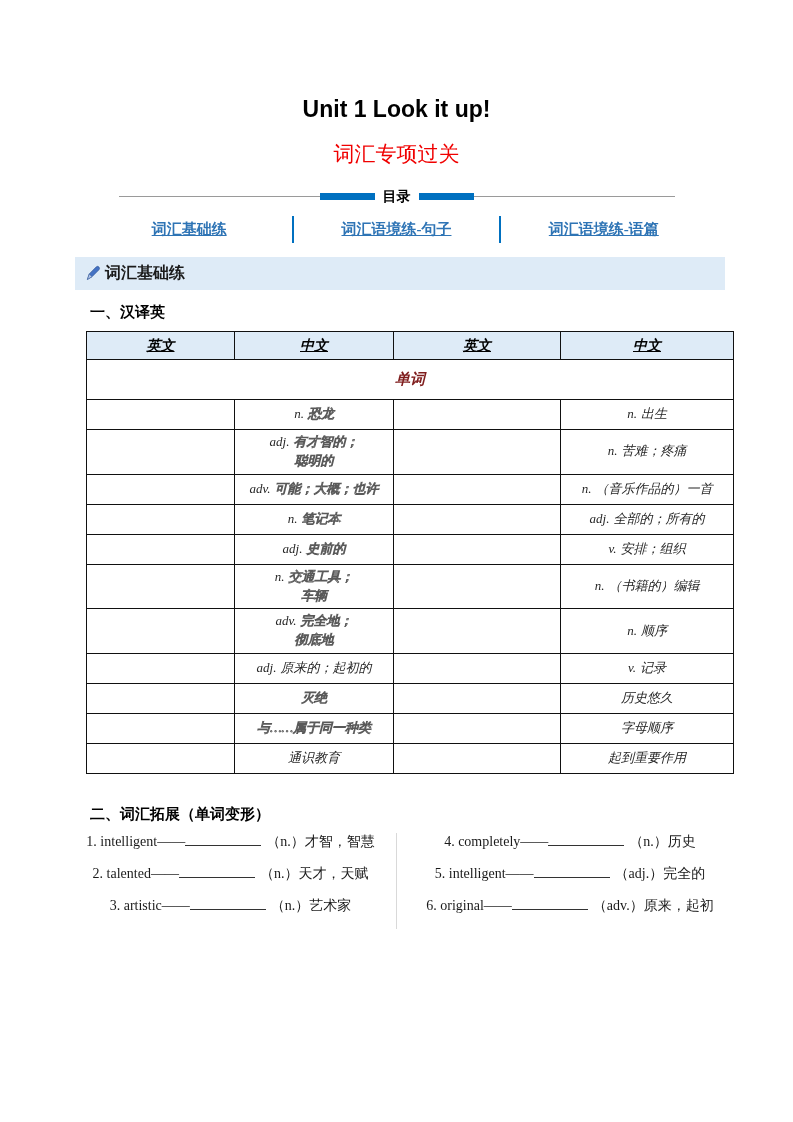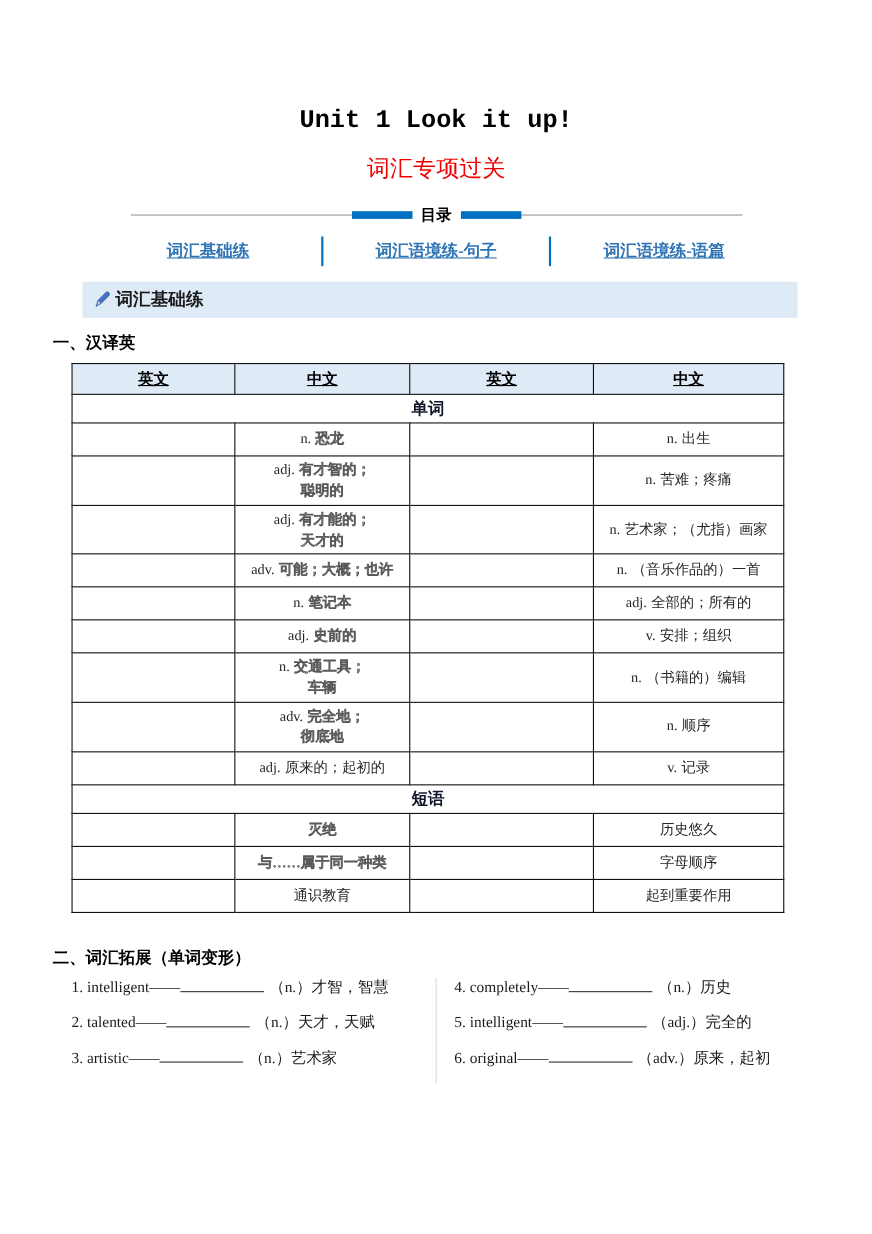--- a/index.html
+++ b/index.html
@@ -6,21 +6,21 @@
   body{
     width:793px;height:1122px;
     font-family:"Liberation Serif","DejaVu Serif",serif;
     color:#1a1a1a;
   }
   .page{position:relative;width:793px;height:1122px;overflow:hidden;background:#fff;}
 
   
   .unit-title{
     margin:96px 0 0 0;text-align:center;
-    font-family:Liberation Mono, monospace;
+    font-family:Liberation Sans, sans-serif;
     font-size:23px;font-weight:bold;color:#000;
   }
   .subtitle{
     margin:17px 0 0 0;text-align:center;
     font-family:"Liberation Sans","DejaVu Sans",sans-serif;
     font-size:21px;font-weight:normal;color:#f00000;
   }
 
   
   .toc-rule{
@@ -51,56 +51,56 @@
     margin:14px 68px 0 75px;height:33px;background:#DEEBF7;
     display:flex;align-items:center;padding-left:9px;box-sizing:border-box;
   }
   .pen-icon{display:inline-flex;margin-right:4px;}
   .section-bar-label{
     font-family:"Liberation Sans","DejaVu Sans",sans-serif;
     font-size:16px;font-weight:bold;color:#1a1a1a;
   }
 
   .cn-heading{
-    margin:13px 0 9px 48px;
+    margin:13px 0 9px 90px;
     font-family:"Liberation Sans","DejaVu Sans",sans-serif;
     font-size:15px;font-weight:bold;color:#000;
   }
 
   
   table.vocab{
-    margin-left:65px;width:647px;border-collapse:collapse;table-layout:fixed;
+    margin-left:86px;width:647px;border-collapse:collapse;table-layout:fixed;font-style:italic;
   }
   table.vocab th,table.vocab td{
     border:1px solid #111;text-align:center;vertical-align:middle;
     padding:3px 2px;box-sizing:border-box;
   }
   table.vocab th{
     background:#DEEBF7;height:28px;
     font-size:14px;font-weight:bold;color:#000;
   }
   table.vocab th span{text-decoration:underline;}
   td.band{
-    height:26px;color:#0f172a;font-weight:bold;font-size:15px;
+    height:40px;color:#7f1d1d;font-weight:bold;font-size:15px;
   }
   td.c-en{height:30px;}
   td.c-zh{
     height:30px;font-size:13px;color:#262626;line-height:1.45;
   }
   .pos{margin-right:4px;font-family:"Liberation Serif","DejaVu Serif",serif;}
   .zh{white-space:pre-line;}
   .hollow{color:#777;}
   @supports ((-webkit-text-stroke:1px #000)){
     .hollow{color:#fff;-webkit-text-stroke:0.9px #595959;}
   }
 
   
   .part2-heading{margin-top:31px;}
   .ext-grid{margin-left:65px;width:662px;display:flex;}
-  .ext-col{width:50%;box-sizing:border-box;}
+  .ext-col{width:50%;box-sizing:border-box;text-align:center;}
   .ext-col.right{border-left:1px solid #D9D9D9;padding-left:16px;}
   .ext-item{
     font-size:14px;color:#1a1a1a;margin-bottom:14px;white-space:nowrap;
   }
   .ext-blank{
     display:inline-block;width:76px;height:12px;
     border-bottom:1px solid #333;vertical-align:baseline;
   }
   .ext-gloss{margin-left:5px;}
 </style>
@@ -165,27 +165,20 @@
         </tr>
         <tr>
           <td class="c-en"></td>
           <td class="c-zh"><span class="pos">adj.</span><span class="zh hollow">有才智的；
 聪明的</span></td>
           <td class="c-en"></td>
           <td class="c-zh"><span class="pos">n.</span><span class="zh">苦难；疼痛</span></td>
         </tr>
         <tr>
           <td class="c-en"></td>
-          <td class="c-zh"><span class="pos">adj.</span><span class="zh hollow">有才能的；
-天才的</span></td>
-          <td class="c-en"></td>
-          <td class="c-zh"><span class="pos">n.</span><span class="zh">艺术家；（尤指）画家</span></td>
-        </tr>
-        <tr>
-          <td class="c-en"></td>
           <td class="c-zh"><span class="pos">adv.</span><span class="zh hollow">可能；大概；也许</span></td>
           <td class="c-en"></td>
           <td class="c-zh"><span class="pos">n.</span><span class="zh">（音乐作品的）一首</span></td>
         </tr>
         <tr>
           <td class="c-en"></td>
           <td class="c-zh"><span class="pos">n.</span><span class="zh hollow">笔记本</span></td>
           <td class="c-en"></td>
           <td class="c-zh"><span class="pos">adj.</span><span class="zh">全部的；所有的</span></td>
         </tr>
@@ -207,23 +200,20 @@
           <td class="c-zh"><span class="pos">adv.</span><span class="zh hollow">完全地；
 彻底地</span></td>
           <td class="c-en"></td>
           <td class="c-zh"><span class="pos">n.</span><span class="zh">顺序</span></td>
         </tr>
         <tr>
           <td class="c-en"></td>
           <td class="c-zh"><span class="pos">adj.</span><span class="zh">原来的；起初的</span></td>
           <td class="c-en"></td>
           <td class="c-zh"><span class="pos">v.</span><span class="zh">记录</span></td>
-        </tr>
-        <tr>
-          <td class="band" colspan="4">短语</td>
         </tr>
         <tr>
           <td class="c-en"></td>
           <td class="c-zh"><span class="zh hollow">灭绝</span></td>
           <td class="c-en"></td>
           <td class="c-zh"><span class="zh">历史悠久</span></td>
         </tr>
         <tr>
           <td class="c-en"></td>
           <td class="c-zh"><span class="zh hollow">与……属于同一种类</span></td>

